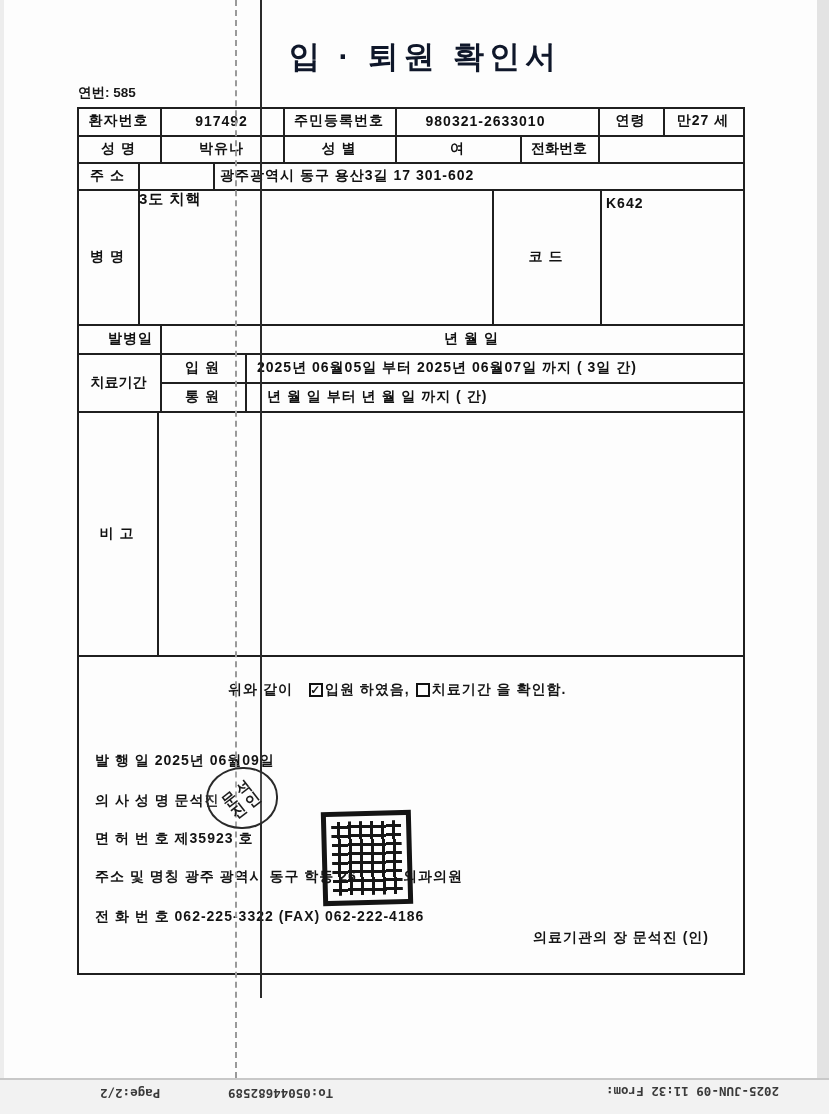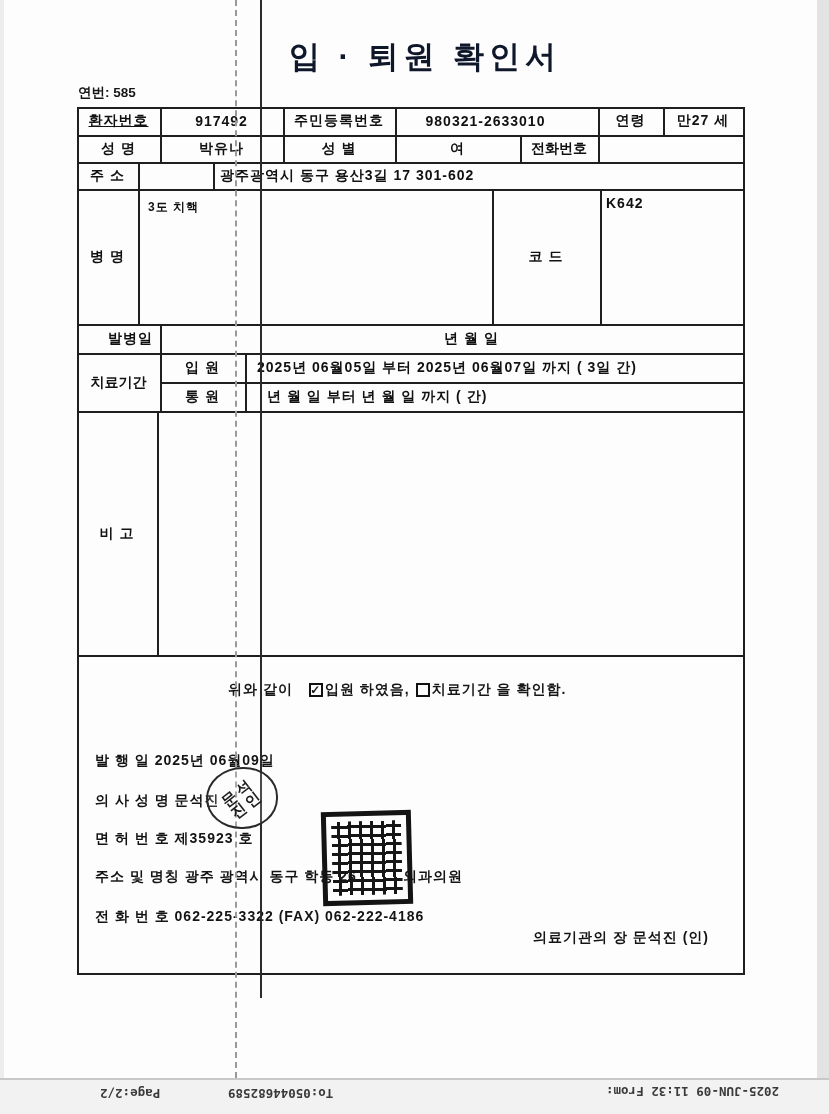--- a/index.html
+++ b/index.html
@@ -89,39 +89,39 @@
   <div class="vline" style="left:663px;top:107px;height:29px;"></div>
   <div class="vline" style="left:520px;top:135px;height:28px;"></div>
   <div class="vline" style="left:138px;top:162px;height:163px;"></div>
   <div class="vline" style="left:213px;top:162px;height:28px;"></div>
   <div class="vline" style="left:492px;top:189px;height:136px;"></div>
   <div class="vline" style="left:600px;top:189px;height:136px;"></div>
   <div class="vline" style="left:160px;top:324px;height:88px;"></div>
   <div class="vline" style="left:245px;top:353px;height:59px;"></div>
   <div class="vline" style="left:157px;top:411px;height:245px;"></div>
 
-  <div class="cell" style="left:77px;top:107px;width:83px;height:28px;text-decoration:underline;">환자번호</div>
+  <div class="cell" style="left:77px;top:107px;width:83px;height:28px;">환자번호</div>
   <div class="cell" style="left:160px;top:107px;width:123px;height:28px;">917492</div>
   <div class="cell" style="left:283px;top:107px;width:112px;height:28px;">주민등록번호</div>
   <div class="cell" style="left:395px;top:107px;width:203px;height:28px;padding-right:50px;padding-left:28px;">980321-2633010</div>
   <div class="cell" style="left:598px;top:107px;width:65px;height:28px;">연령</div>
   <div class="cell" style="left:663px;top:107px;width:80px;height:28px;">만27 세</div>
 
   <div class="cell" style="left:77px;top:135px;width:83px;height:28px;">성  명</div>
   <div class="cell" style="left:160px;top:135px;width:123px;height:28px;">박유나</div>
   <div class="cell" style="left:283px;top:135px;width:112px;height:28px;">성  별</div>
   <div class="cell" style="left:395px;top:135px;width:125px;height:28px;">여</div>
   <div class="cell" style="left:520px;top:135px;width:78px;height:28px;letter-spacing:0;">전화번호</div>
   <div class="cell" style="left:598px;top:135px;width:145px;height:28px;"></div>
 
   <div class="cell" style="left:77px;top:162px;width:61px;height:28px;">주  소</div>
   <div class="cell left" style="left:138px;top:162px;width:605px;height:28px;padding-left:82px;">광주광역시 동구 용산3길 17 301-602</div>
 
   <div class="cell" style="left:77px;top:189px;width:61px;height:136px;">병  명</div>
-  <div class="cell topleft" style="left:138px;top:189px;width:316px;height:136px;padding:10px;font-size:12px;">3도 치핵</div>
+  <div class="cell topleft" style="left:138px;top:189px;width:316px;height:136px;padding:1px;font-size:15px;">3도 치핵</div>
   <div class="cell" style="left:492px;top:189px;width:108px;height:136px;">코  드</div>
   <div class="cell topleft" style="left:600px;top:189px;width:143px;height:136px;padding:6px;">K642</div>
 
   <div class="cell" style="left:77px;top:324px;width:83px;height:30px;margin-left:12px;">발병일</div>
   <div class="cell" style="left:160px;top:324px;width:583px;height:30px;padding-left:40px;">년   월 일</div>
 
   <div class="cell" style="left:77px;top:353px;width:83px;height:59px;letter-spacing:0;">치료기간</div>
   <div class="cell" style="left:160px;top:353px;width:85px;height:30px;">입 원</div>
   <div class="cell left" style="left:245px;top:353px;width:498px;height:30px;padding-left:12px;">2025년 06월05일 부터 2025년 06월07일 까지  ( 3일 간)</div>
   <div class="cell" style="left:160px;top:382px;width:85px;height:30px;">통 원</div>

